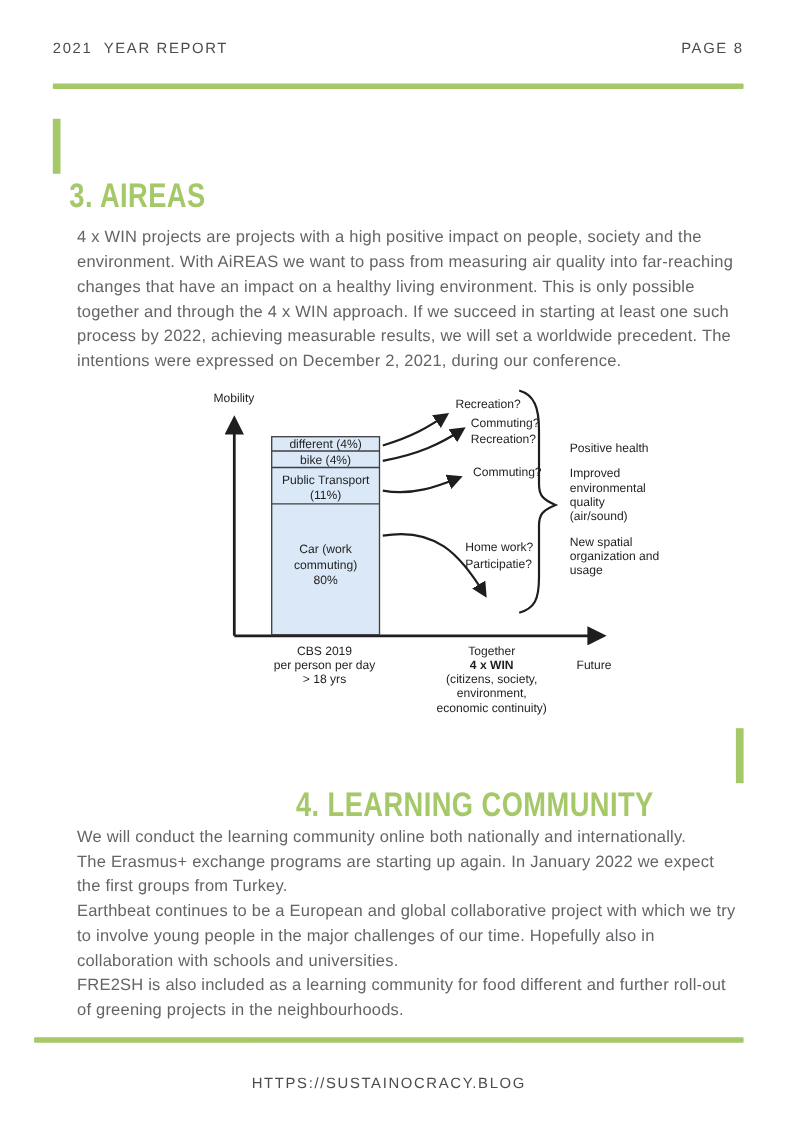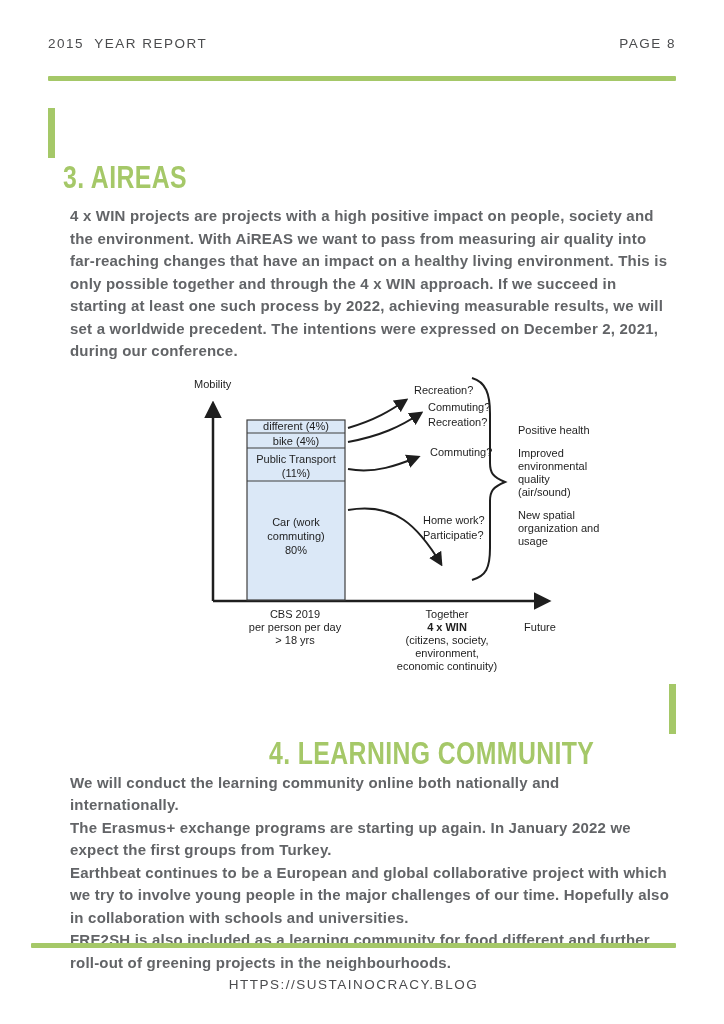--- a/index.html
+++ b/index.html
@@ -27,21 +27,21 @@
   .accent-bar { width:7px; height:50px; background:#a5c868; flex:0 0 auto; }
   h2.sec-title {
     margin-left:15px; margin-top:2px;
     font-size:31px; font-weight:700; letter-spacing:0.5px;
     color:#a5c868; line-height:36px;
     transform:scaleX(0.8); transform-origin:left top; display:inline-block;
     white-space:nowrap;
   }
 
   
-  .body-copy { margin-left:22px; margin-right:6px;font-weight:bold; }
+  .body-copy { margin-left:22px; margin-right:6px; }
   .body-copy p {
     font-size:15px; line-height:22.5px; color:#626467; 
     letter-spacing:0.2px;
   }
   .first-para { margin-top:9px !important; }
 
   
   .diagram-wrap { margin-left:132px; margin-top:5px;text-decoration:underline; }
   svg text { font-family:"Liberation Sans", sans-serif; font-size:11px; fill:#1e1e1e; }
   svg .bold { font-weight:700; }
@@ -55,21 +55,21 @@
     display:inline-block; margin-top:29px;
     font-size:13.5px; letter-spacing:1.5px; color:#4b4c4e; text-decoration:none;
   }
 </style>
 </head>
 <body>
 
 <div class="page">
 
   <div class="header-row">
-    <span class="header-text">2015  YEAR REPORT</span>
+    <span class="header-text">2021  YEAR REPORT</span>
     <span class="header-text">PAGE 8</span>
   </div>
   <div class="rule"></div>
 
   <div class="section-head">
     <div class="accent-bar"></div>
     <h2 class="sec-title">3. AIREAS</h2>
   </div>
   <div class="body-copy">
     <p class="first-para">4 x WIN projects are projects with a high positive impact on people, society and the environment. With AiREAS we want to pass from measuring air quality into far-reaching changes that have an impact on a healthy living environment. This is only possible together and through the 4 x WIN approach. If we succeed in starting at least one such process by 2022, achieving measurable results, we will set a worldwide precedent. The intentions were expressed on December 2, 2021, during our conference.</p>

